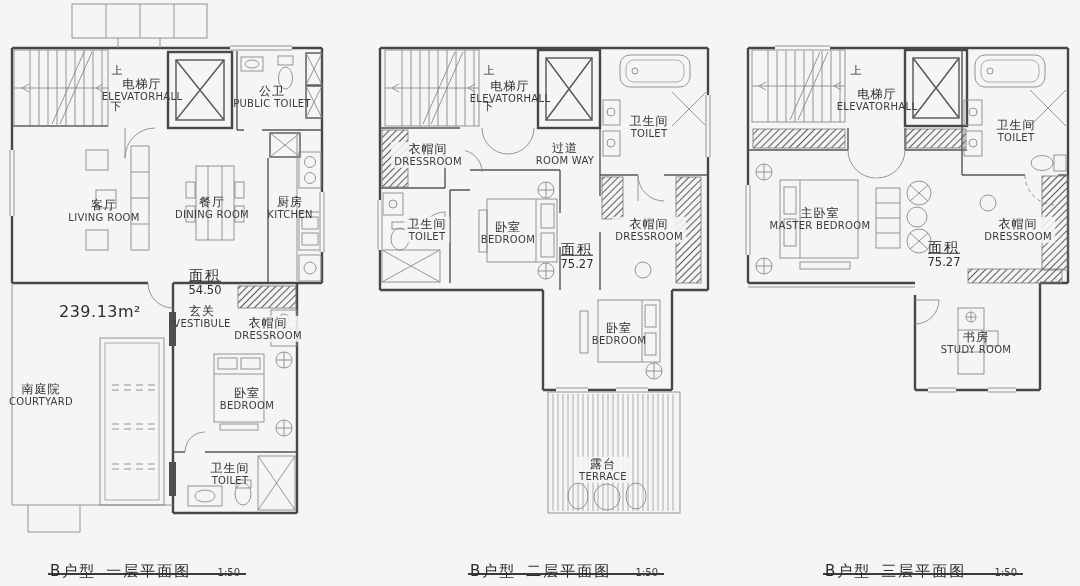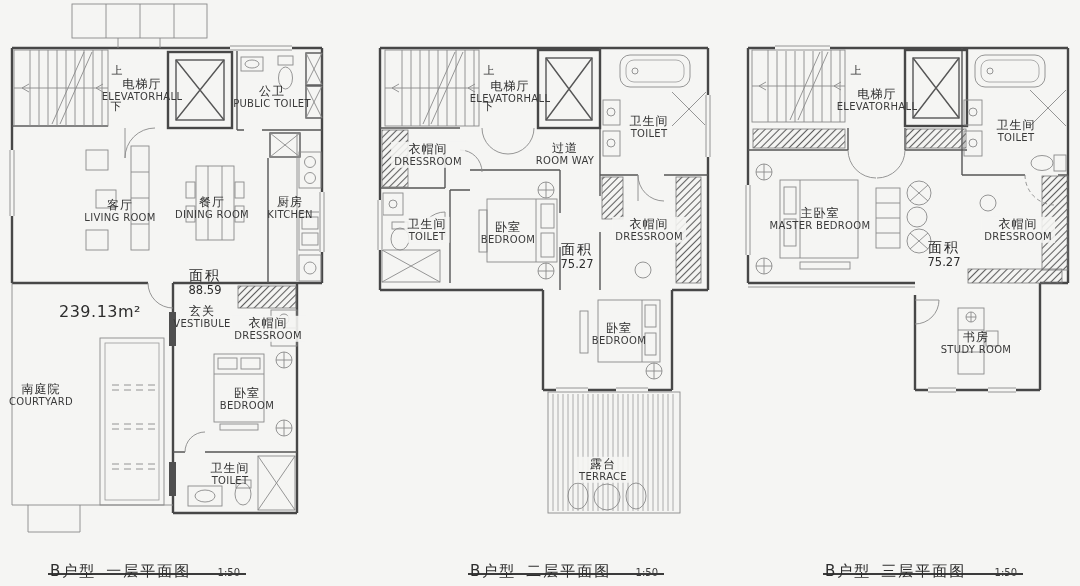--- a/index.html
+++ b/index.html
@@ -18,21 +18,21 @@
   .bgf{fill:#f5f5f3;stroke:none;}
   .leaf{fill:#4f4f4f;stroke:none;}
   .dash{stroke-dasharray:7 5;}
   .ddash{stroke-dasharray:4 3;}
   .lbl{position:absolute;transform:translate(-50%,-50%);text-align:center;
        white-space:nowrap;line-height:1.2;z-index:3;}
   .halo{background:rgba(245,245,243,.88);padding:0 3px;}
   .cn{font-size:12px;font-weight:500;letter-spacing:1px;}
   .en{font-size:10px;letter-spacing:.3px;color:#3a3a3a;}
   .sm{font-size:11px;font-weight:500;}
-  .area-cn{font-size:14px;letter-spacing:2px;font-weight:500;}
+  .area-cn{font-size:14px;letter-spacing:2px;font-weight:500;text-decoration:underline;}
   .area-val{font-size:11.5px;}
   .site{font-size:16px;letter-spacing:.5px;}
   .caption{position:absolute;top:550px;height:20px;display:flex;
            align-items:baseline;gap:10px;border-bottom:2px solid #3b3b3b;
            padding:0 6px 3px 2px;z-index:3;}
   .cap-unit,.cap-name{font-size:15px;font-weight:500;letter-spacing:2px;}
   .cap-scale{font-size:10px;margin-left:auto;color:#3a3a3a;margin-top:17px;}
 </style>
 </head>
 <body>
@@ -311,35 +311,35 @@
 <div class="lbl sm" style="left:117px;top:71px">上</div>
 <div class="lbl sm" style="left:116px;top:107px">下</div>
 <div class="lbl" style="left:142px;top:90px">
   <div class="cn">电梯厅</div>
   <div class="en">ELEVATORHALL</div>
 </div>
 <div class="lbl" style="left:272px;top:97px">
   <div class="cn">公卫</div>
   <div class="en">PUBLIC TOILET</div>
 </div>
-<div class="lbl" style="left:120px;top:211px">
+<div class="lbl" style="left:104px;top:211px">
   <div class="cn">客厅</div>
   <div class="en">LIVING ROOM</div>
 </div>
 <div class="lbl" style="left:212px;top:208px">
   <div class="cn">餐厅</div>
   <div class="en">DINING ROOM</div>
 </div>
 <div class="lbl" style="left:290px;top:208px">
   <div class="cn">厨房</div>
   <div class="en">KITCHEN</div>
 </div>
 <div class="lbl" style="left:205px;top:282px">
   <div class="area-cn">面积</div>
-  <div class="area-val">88.59</div>
+  <div class="area-val">54.50</div>
 </div>
 <div class="lbl site" style="left:100px;top:312px">239.13m²</div>
 <div class="lbl" style="left:202px;top:317px">
   <div class="cn">玄关</div>
   <div class="en">VESTIBULE</div>
 </div>
 <div class="lbl halo" style="left:268px;top:329px">
   <div class="cn">衣帽间</div>
   <div class="en">DRESSROOM</div>
 </div>

